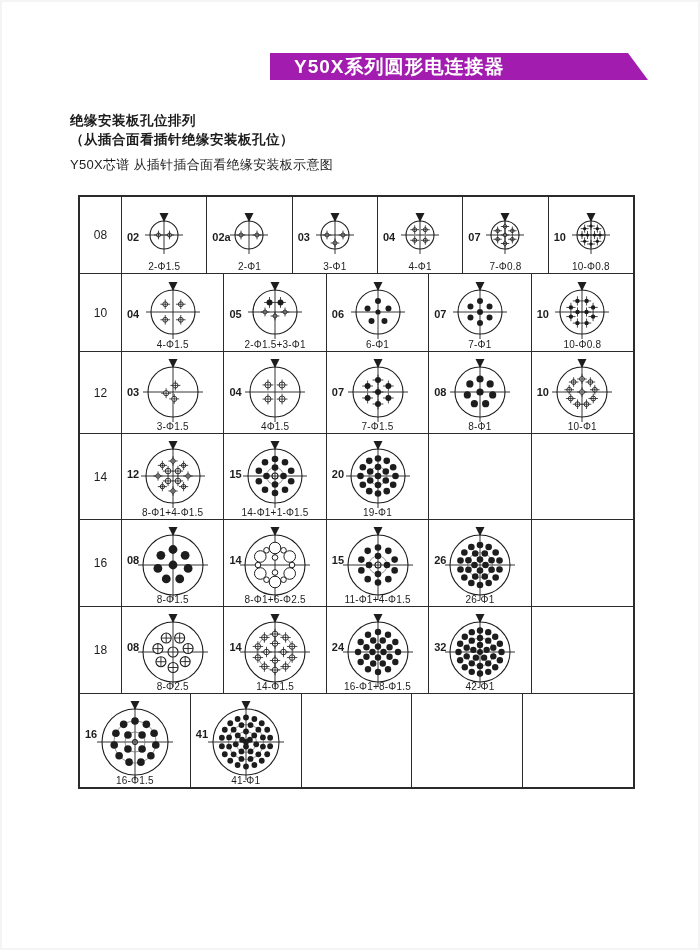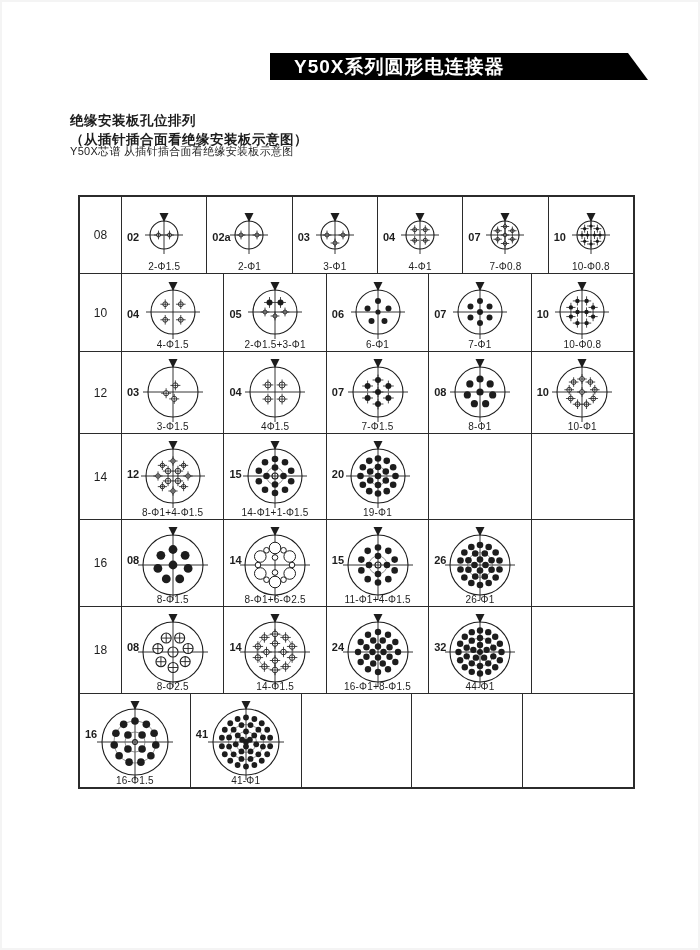--- a/index.html
+++ b/index.html
@@ -5,41 +5,41 @@
   html,body{margin:0;padding:0;background:#fff;}
   .page{position:relative;width:700px;height:950px;background:#ffffff;overflow:hidden;
         font-family:"Liberation Sans","DejaVu Sans",sans-serif;color:#1d1d1d;
         box-shadow:inset 0 0 0 2px #f4f4f4;}
   .banner{position:absolute;left:270px;top:53px;width:378px;height:27px;
           clip-path:polygon(0 0,358px 0,378px 100%,0 100%);
           display:flex;align-items:center;padding-left:0;}
   .banner-text{font-size:19px;font-weight:bold;letter-spacing:1px;padding-left:24px;white-space:nowrap;}
   .h1{position:absolute;left:70px;top:112px;font-size:13.5px;font-weight:bold;letter-spacing:.5px;}
   .h2{position:absolute;left:70px;top:131px;font-size:13.5px;font-weight:bold;letter-spacing:.5px;}
-  .sub{position:absolute;left:70px;top:144px;font-size:11px;letter-spacing:.3px;}
+  .sub{position:absolute;left:70px;top:156px;font-size:13px;letter-spacing:.3px;}
   .chart{position:absolute;left:78px;top:195px;width:557px;border:2px solid #2b2b2b;box-sizing:border-box;}
   .trow{display:flex;border-bottom:1.6px solid #2b2b2b;box-sizing:border-box;}
   .trow:last-child{border-bottom:none;}
   .shell{width:42px;flex:0 0 42px;display:flex;align-items:center;justify-content:center;
          font-size:12px;border-right:1px solid #2b2b2b;box-sizing:border-box;}
   .cell{flex:1 1 0;position:relative;overflow:hidden;border-right:1px solid #2b2b2b;box-sizing:border-box;}
   .cell:last-child{border-right:none;}
   .code{position:absolute;top:2px;left:5px;font-size:11px;font-weight:bold;margin-top:32px;}
   .cap{position:absolute;bottom:1px;left:0;right:0;text-align:center;font-size:10px;letter-spacing:.2px;}
   .dsvg{position:absolute;left:50%;transform:translateX(-50%);}
 </style>
 </head>
 <body>
 
 <div class="page">
-  <div class="banner" style="background: #000000; align-items: center;">
+  <div class="banner" style="background: #a21caf; align-items: center;">
     <span class="banner-text" style="color: rgb(255, 255, 255);">Y50X系列圆形电连接器</span>
   </div>
   <div class="h1">绝缘安装板孔位排列</div>
-  <div class="h2">（从插针插合面看绝缘安装板示意图）</div>
+  <div class="h2">（从插合面看插针绝缘安装板孔位）</div>
   <div class="sub">Y50X芯谱 从插针插合面看绝缘安装板示意图</div>
   <div class="chart">
       <div class="trow" style="height: 77px;">
         <div class="shell">08</div>
         <div class="cell">
           <span class="code">02</span>
           <svg class="dsvg" width="110" height="48" viewBox="-55 -26 110 48" style="top: 11.5px;">
             <circle cx="0" cy="0" r="14" fill="none" stroke="#1d1d1d" stroke-width="1.1"></circle>
             <line x1="-19" y1="0" x2="19" y2="0" stroke="#1d1d1d" stroke-width="0.9"></line>
             <line x1="0" y1="-19" x2="0" y2="19" stroke="#1d1d1d" stroke-width="0.9"></line>
@@ -815,21 +815,21 @@
             <circle cx="-13.31" cy="4.33" r="3.2" fill="#1d1d1d"></circle>
             <circle cx="-13.31" cy="-4.33" r="3.2" fill="#1d1d1d"></circle>
             <circle cx="-8.23" cy="-11.33" r="3.2" fill="#1d1d1d"></circle>
             <circle cx="0" cy="-7" r="3.2" fill="#1d1d1d"></circle>
             <circle cx="6.66" cy="-2.16" r="3.2" fill="#1d1d1d"></circle>
             <circle cx="4.11" cy="5.66" r="3.2" fill="#1d1d1d"></circle>
             <circle cx="-4.11" cy="5.66" r="3.2" fill="#1d1d1d"></circle>
             <circle cx="-6.66" cy="-2.16" r="3.2" fill="#1d1d1d"></circle>
             <circle cx="0" cy="0" r="3" fill="#1d1d1d"></circle>
           </svg>
-          <span class="cap">44-Φ1</span>
+          <span class="cap">42-Φ1</span>
         </div>
         <div class="cell"></div>
       </div>
       <div class="trow" style="height: 93px;">
         <div class="cell">
           <span class="code">16</span>
           <svg class="dsvg" width="110" height="86" viewBox="-55 -45 110 86" style="top: 3px;">
             <circle cx="0" cy="0" r="33" fill="none" stroke="#1d1d1d" stroke-width="1.1"></circle>
             <line x1="-38" y1="0" x2="38" y2="0" stroke="#1d1d1d" stroke-width="0.9"></line>
             <line x1="0" y1="-38" x2="0" y2="38" stroke="#1d1d1d" stroke-width="0.9"></line>

